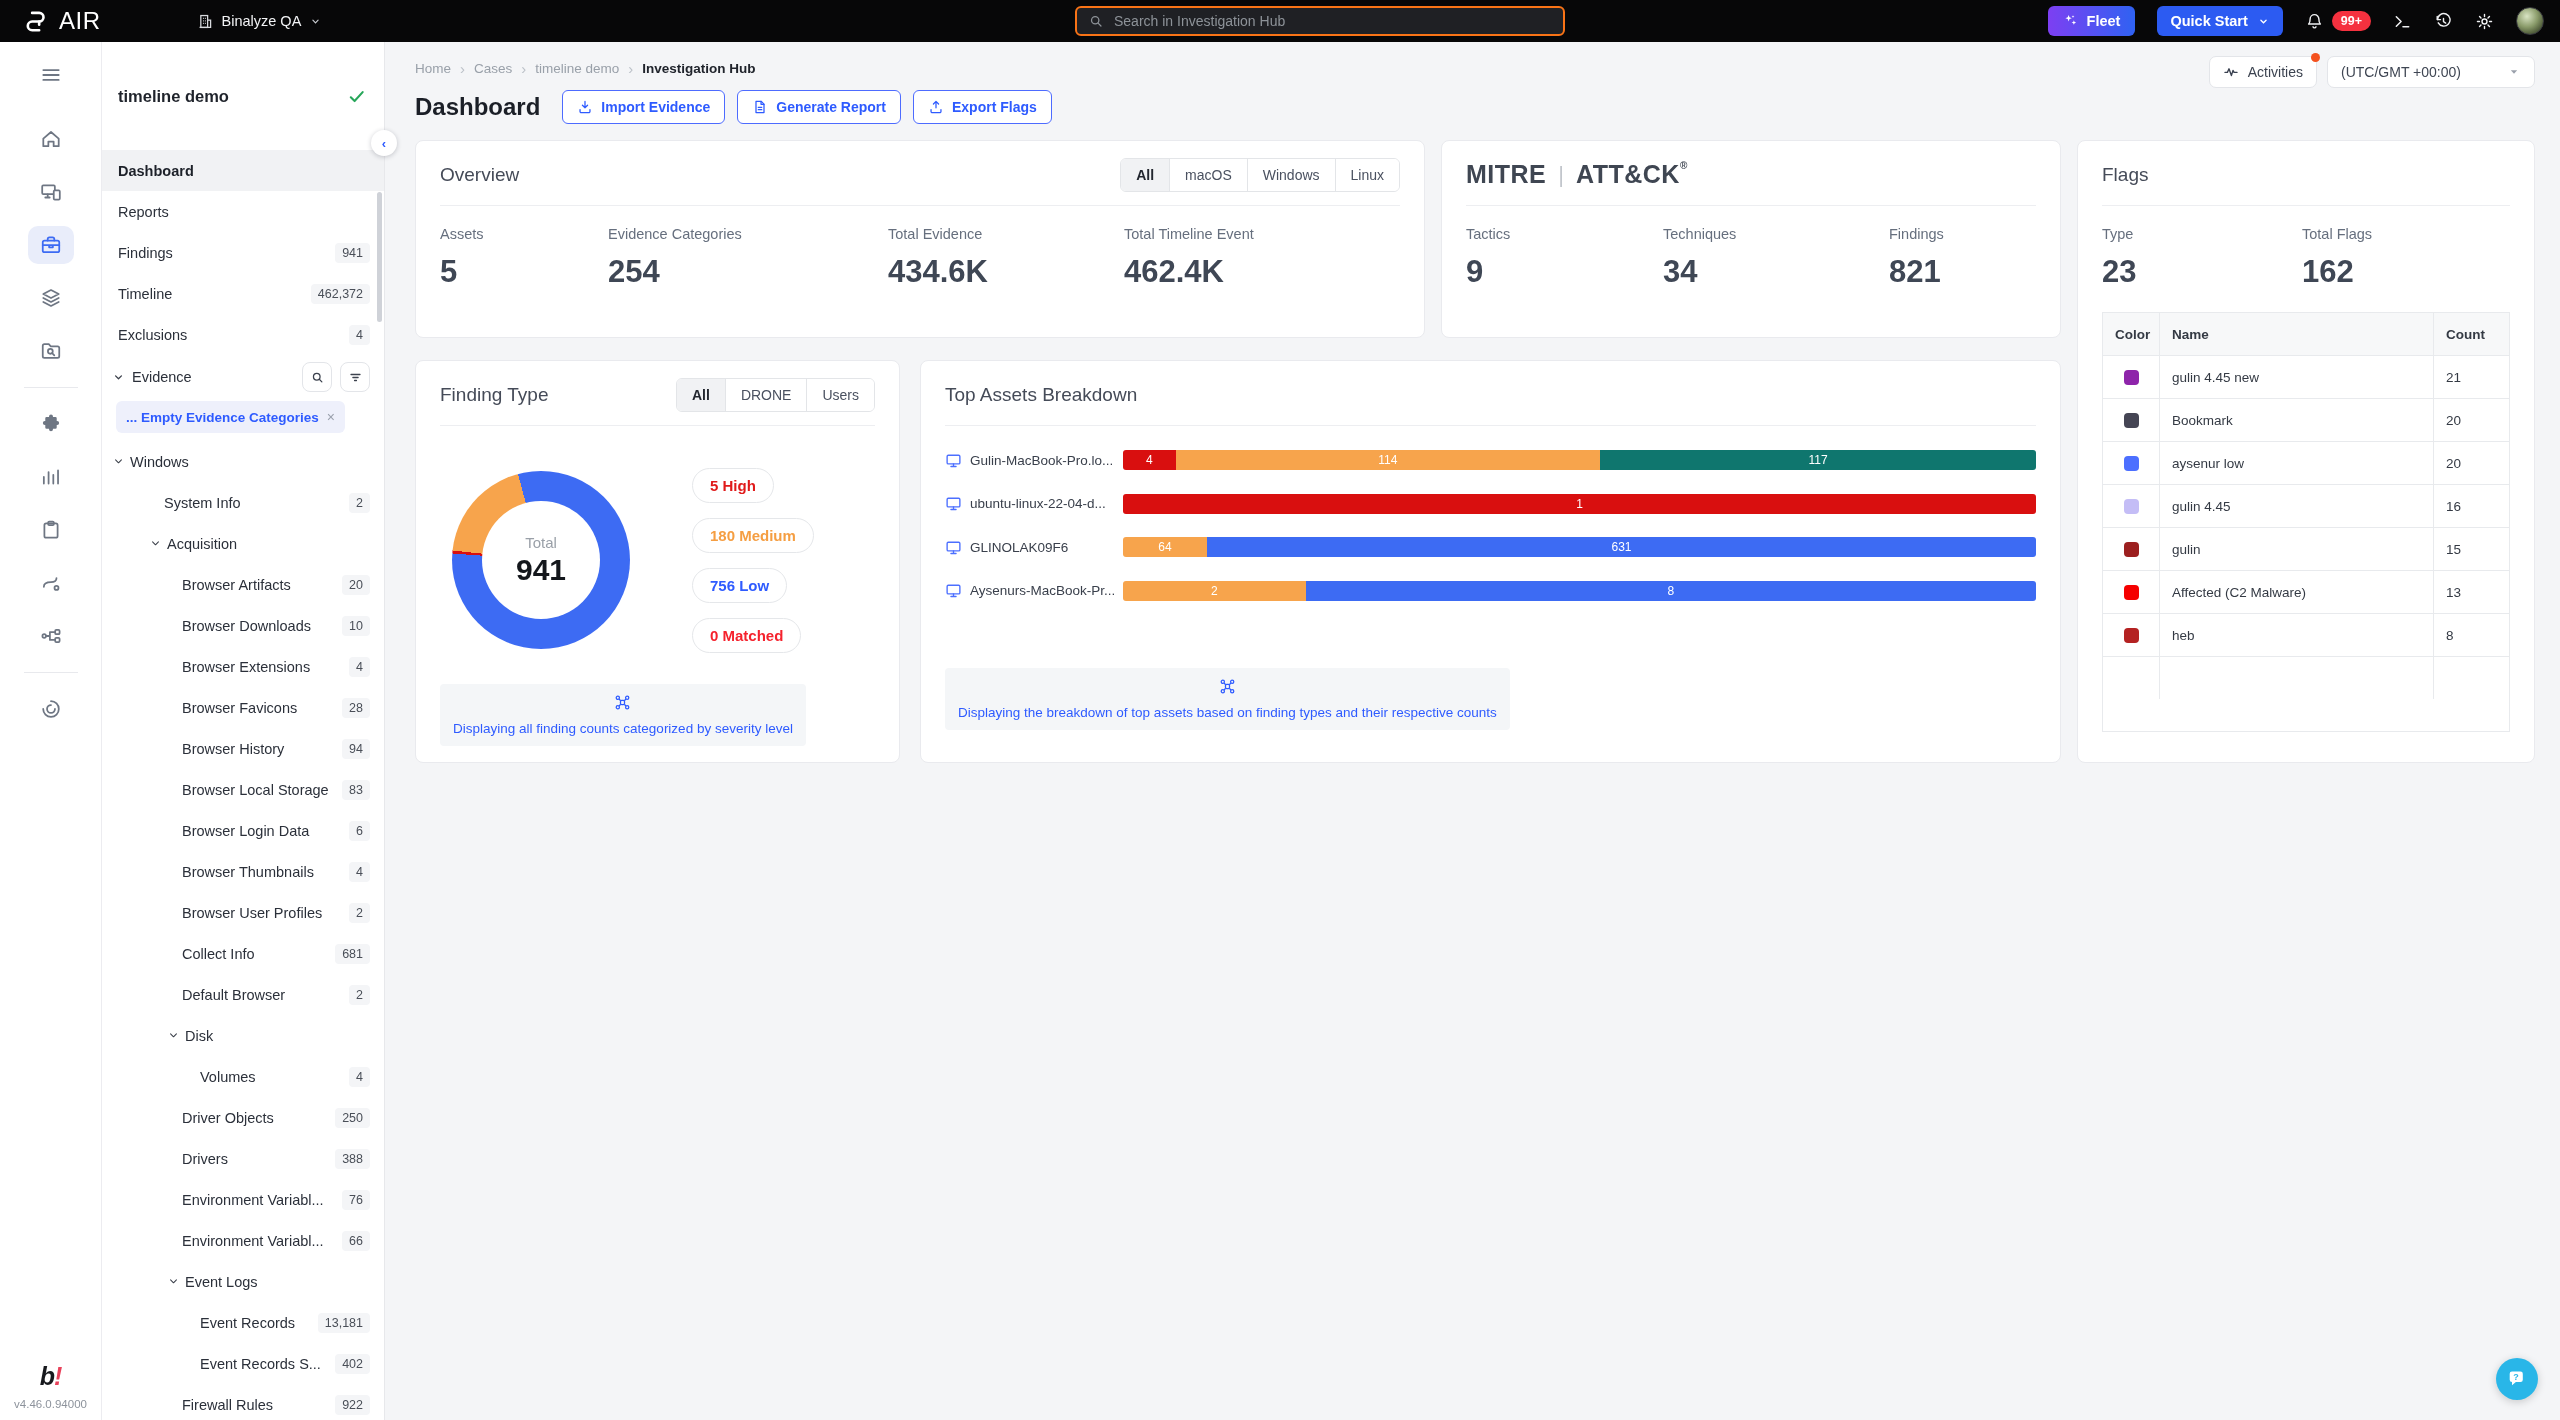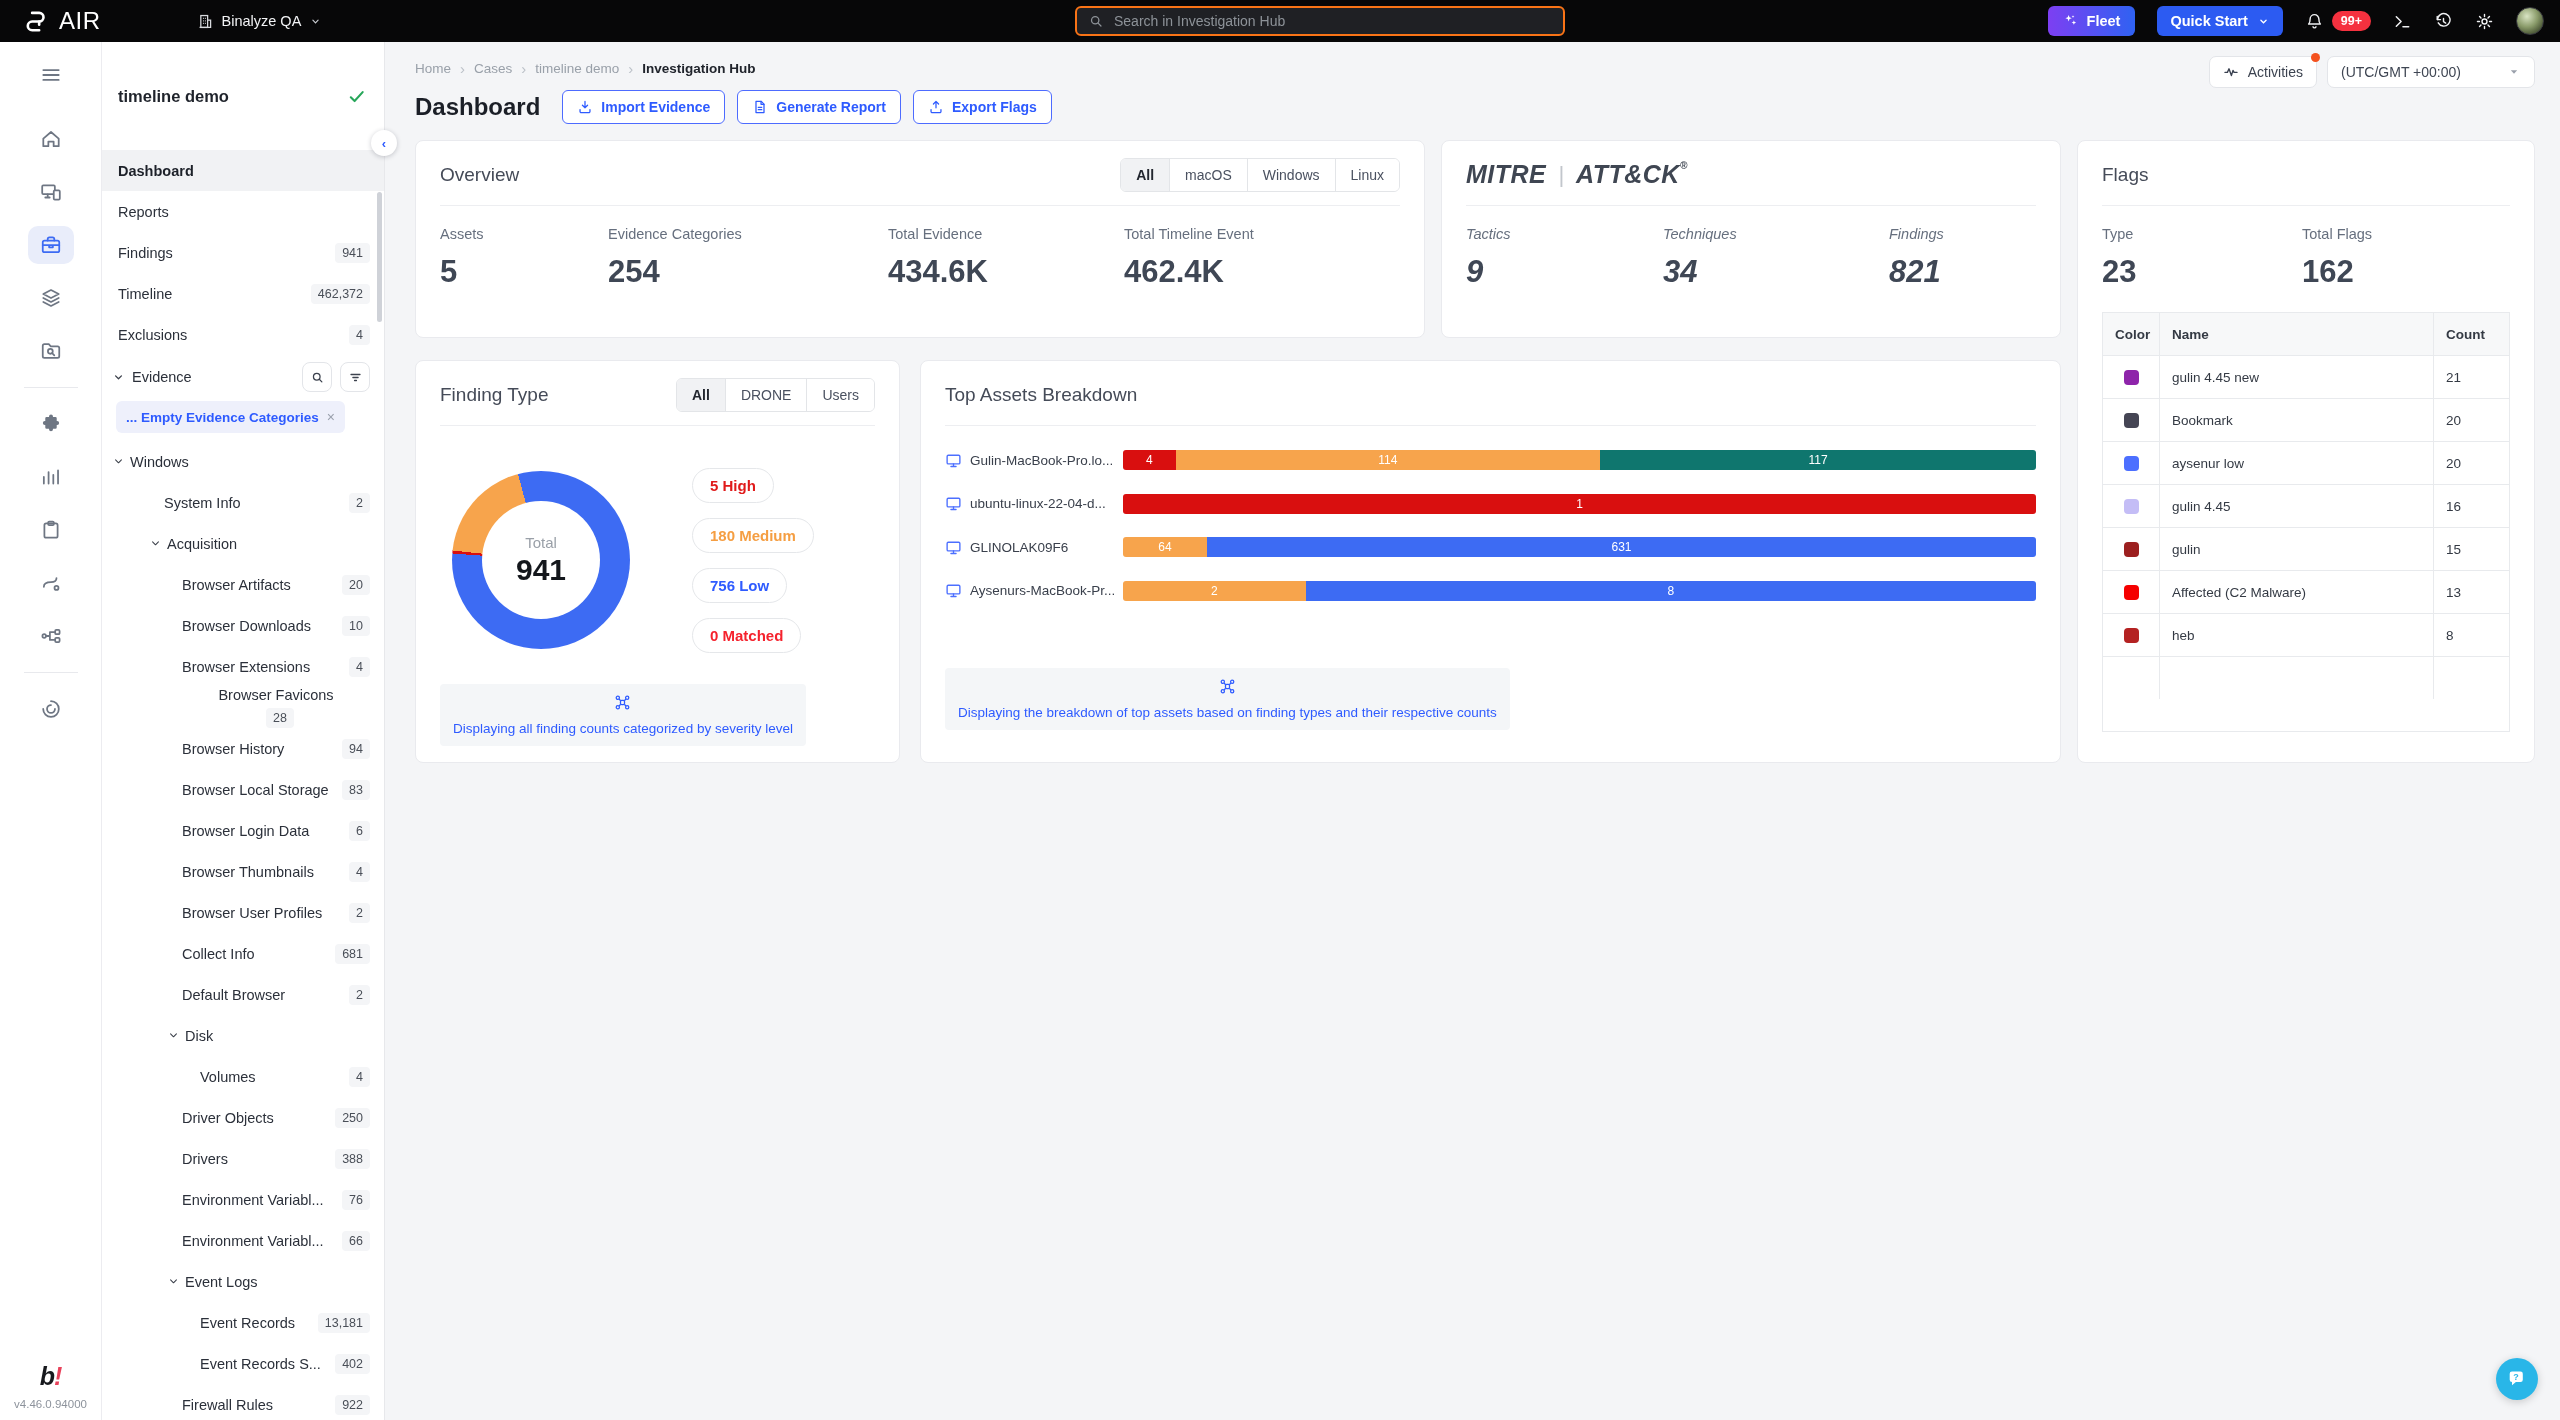--- a/index.html
+++ b/index.html
@@ -75,21 +75,21 @@
   .btn-white .dot { position:absolute; top:-4px; right:-4px; width:9px; height:9px; border-radius:50%; background:#f4511e; }
   .tz-select { width:208px; justify-content:space-between; color:#3f4653; }
 
   
   .dash-grid { display:flex; gap:16px; margin-top:16px; }
   .left-col { width:1646px; display:flex; flex-direction:column; gap:22px; flex:0 0 auto; }
   .row1 { display:flex; gap:16px; height:198px; }
   .row2 { display:flex; gap:20px; height:403px; }
   .card { background:#fff; border:1px solid #e9eaee; border-radius:8px; padding:16px 24px; }
   .card-overview { flex:0 0 1010px; }
-  .card-mitre { flex:1;font-style:italic; }
+  .card-mitre { flex:1; }
   .card-flags { flex:1; height:623px; padding-bottom:0; overflow:hidden; }
   .card-finding { flex:0 0 485px; display:flex; flex-direction:column; }
   .card-assets { flex:1; display:flex; flex-direction:column; }
   .card-head { display:flex; justify-content:space-between; align-items:center; padding-bottom:13px; border-bottom:1px solid #edeef1; min-height:49px; }
   .card-title { font-size:19px; font-weight:500; color:#454b58; }
   .seg { display:flex; border:1px solid #e3e5e8; border-radius:6px; overflow:hidden; background:#fff; }
   .seg-tab { padding:8px 15px; font-size:14px; color:#4a5160; border-left:1px solid #e3e5e8; cursor:pointer; background:#fff; }
   .seg-tab:first-child { border-left:none; }
   .seg-tab.active { background:#f1f2f4; color:#23272f; font-weight:600; }
   .stats-row { display:flex; padding-top:20px; }
@@ -415,21 +415,21 @@
           <span class="cnt-badge">20</span>
         </div>
         <div class="tree-row" style="padding-left: 80px;">
           <span class="lbl">Browser Downloads</span>
           <span class="cnt-badge">10</span>
         </div>
         <div class="tree-row" style="padding-left: 80px;">
           <span class="lbl">Browser Extensions</span>
           <span class="cnt-badge">4</span>
         </div>
-        <div class="tree-row" style="padding-left: 80px; flex-direction: column;">
+        <div class="tree-row" style="padding-left: 80px;">
           <span class="lbl">Browser Favicons</span>
           <span class="cnt-badge">28</span>
         </div>
         <div class="tree-row" style="padding-left: 80px;">
           <span class="lbl">Browser History</span>
           <span class="cnt-badge">94</span>
         </div>
         <div class="tree-row" style="padding-left: 80px;">
           <span class="lbl">Browser Local Storage</span>
           <span class="cnt-badge">83</span>

